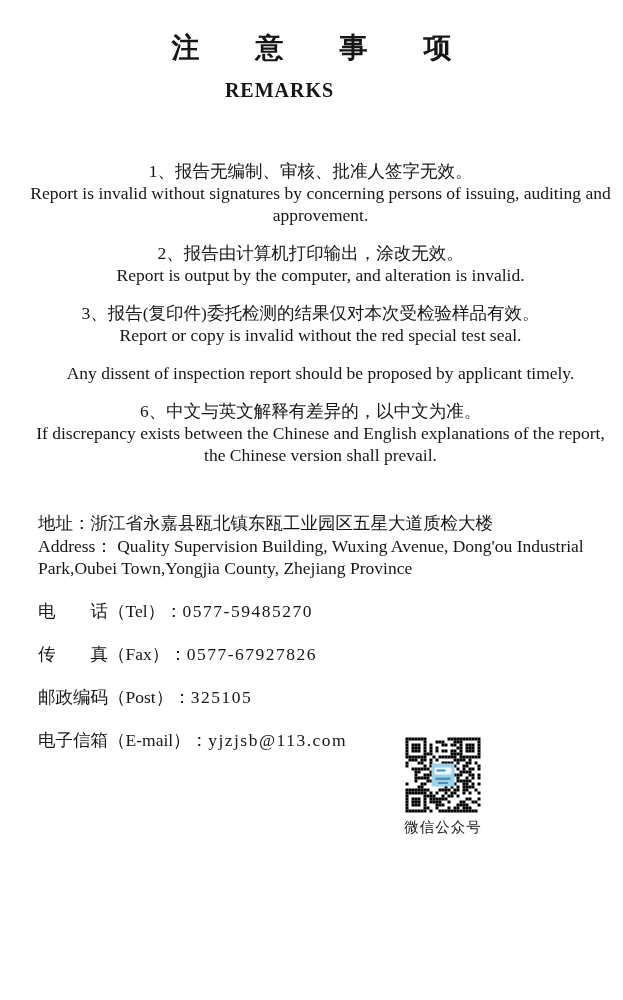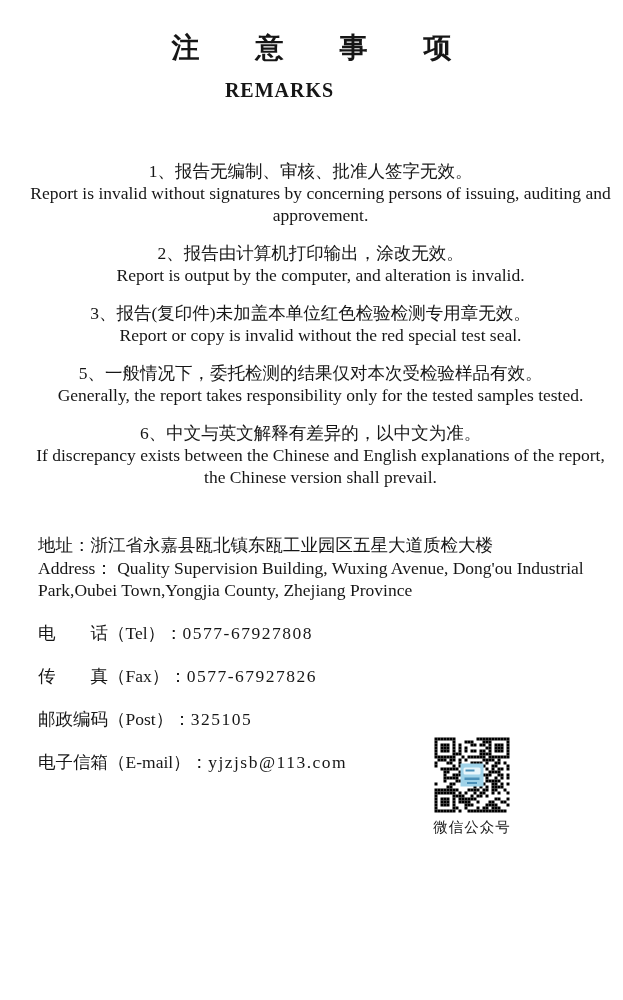--- a/index.html
+++ b/index.html
@@ -61,21 +61,21 @@
   .contact-row {
     font-size:17.5px;
     line-height:22px;
     margin-bottom:21px;
     white-space:nowrap;
   }
   .contact-value { letter-spacing:1.5px; }
   
   .qr-block {
     position:absolute;
-    left:433px; top:736px;
+    left:404px; top:736px;
     width:78px;
     text-align:center;
   }
   .qr-code { display:block; width:78px; height:78px; }
   .qr-caption {
     margin-top:4px;
     font-size:14.5px;
     letter-spacing:1px;
     white-space:nowrap;
   }
@@ -91,44 +91,41 @@
   <ol class="remarks">
     <li>
       <div class="zh-line"><span class="remark-num">1、</span><span>报告无编制、审核、批准人签字无效。</span></div>
       <div class="en-line">Report is invalid without signatures by concerning persons of issuing, auditing and approvement.</div>
     </li>
     <li>
       <div class="zh-line"><span class="remark-num">2、</span><span>报告由计算机打印输出，涂改无效。</span></div>
       <div class="en-line">Report is output by the computer, and alteration is invalid.</div>
     </li>
     <li>
-      <div class="zh-line"><span class="remark-num">3、</span><span>报告(复印件)未加盖本单位红色检验检测专用章无效。</span></div>
+      <div class="zh-line"><span class="remark-num">3、</span><span>报告(复印件)委托检测的结果仅对本次受检验样品有效。</span></div>
       <div class="en-line">Report or copy is invalid without the red special test seal.</div>
     </li>
     <li>
-    </li>
-    <li>
-      <div class="zh-line"><span class="remark-num">5、</span><span>一般情况下，委托检测的结果仅对本次受检验样品有效。</span></div>
-      <div class="en-line">Generally, the report takes responsibility only for the tested samples tested.</div>
+      <div class="en-line">Any dissent of inspection report should be proposed by applicant timely.</div>
     </li>
     <li>
       <div class="zh-line"><span class="remark-num">6、</span><span>中文与英文解释有差异的，以中文为准。</span></div>
       <div class="en-line">If discrepancy exists between the Chinese and English explanations of the report, the Chinese version shall prevail.</div>
     </li>
     <li>
     </li>
   </ol>
 
   <div class="footer">
     <p class="addr">地址：浙江省永嘉县瓯北镇东瓯工业园区五星大道质检大楼</p>
     <p class="addr">Address：  Quality Supervision Building, Wuxing Avenue, Dong'ou Industrial Park,Oubei Town,Yongjia County, Zhejiang Province</p>
 
     <div class="contacts">
       <div class="contact-row">
-        <span class="contact-label">电　　话（Tel）：</span><span class="contact-value">0577-67927808</span>
+        <span class="contact-label">电　　话（Tel）：</span><span class="contact-value">0577-59485270</span>
       </div>
       <div class="contact-row">
         <span class="contact-label">传　　真（Fax）：</span><span class="contact-value">0577-67927826</span>
       </div>
       <div class="contact-row">
         <span class="contact-label">邮政编码（Post）：</span><span class="contact-value">325105</span>
       </div>
       <div class="contact-row">
         <span class="contact-label">电子信箱（E-mail）：</span><span class="contact-value">yjzjsb@113.com</span>
       </div>

